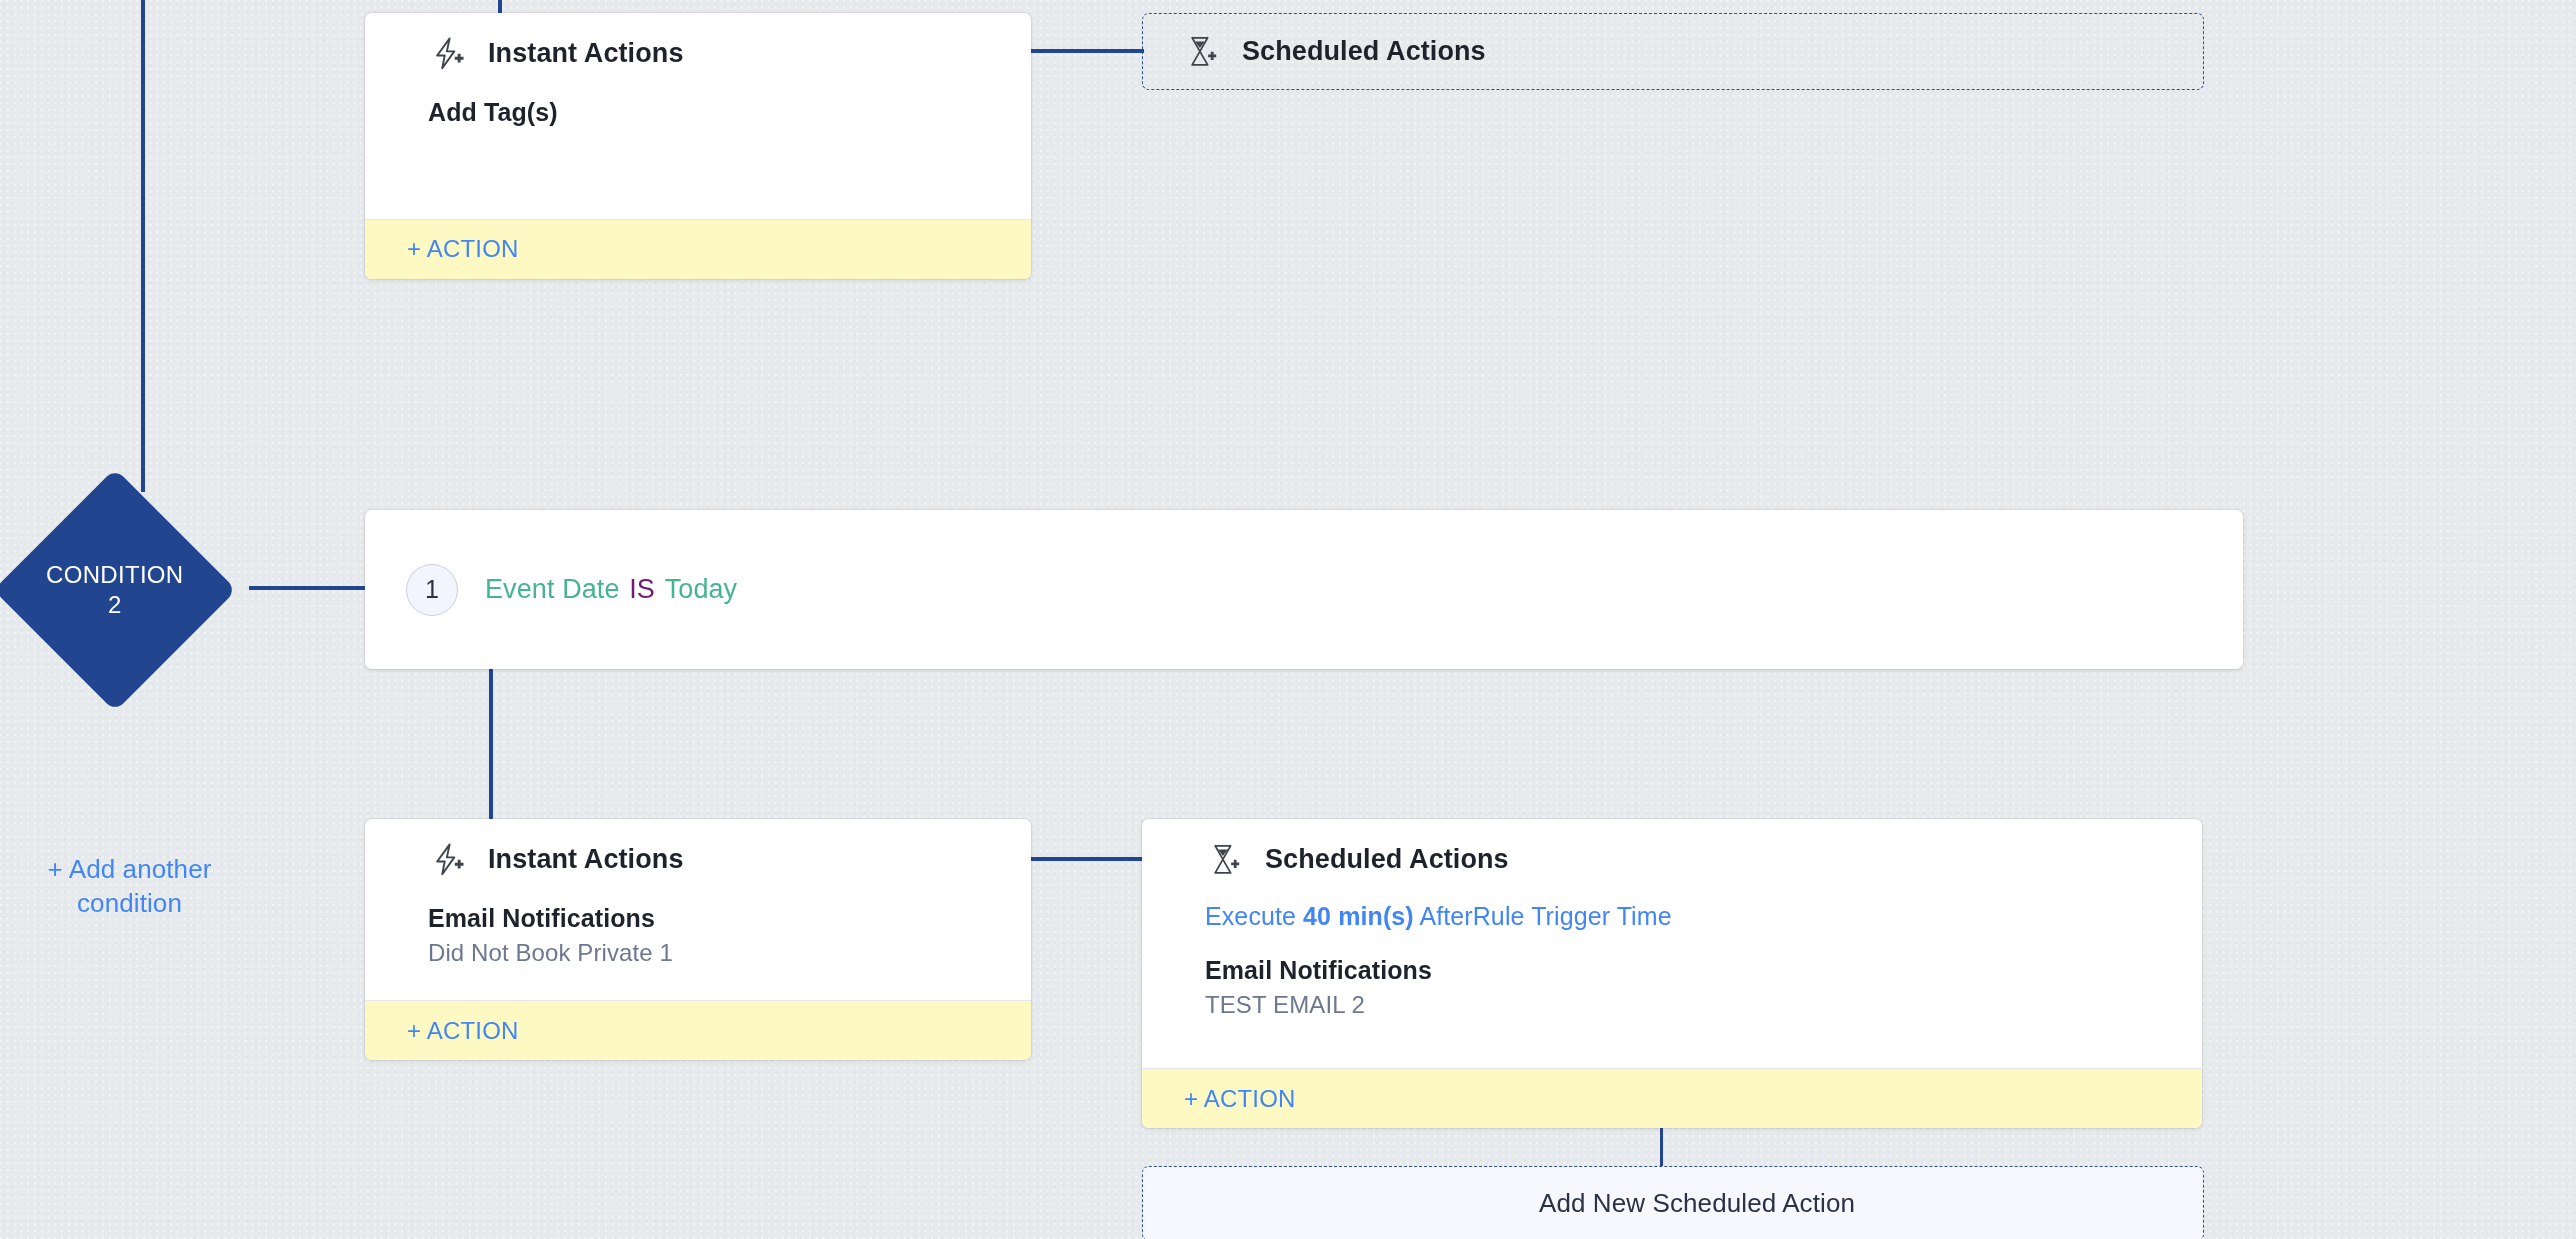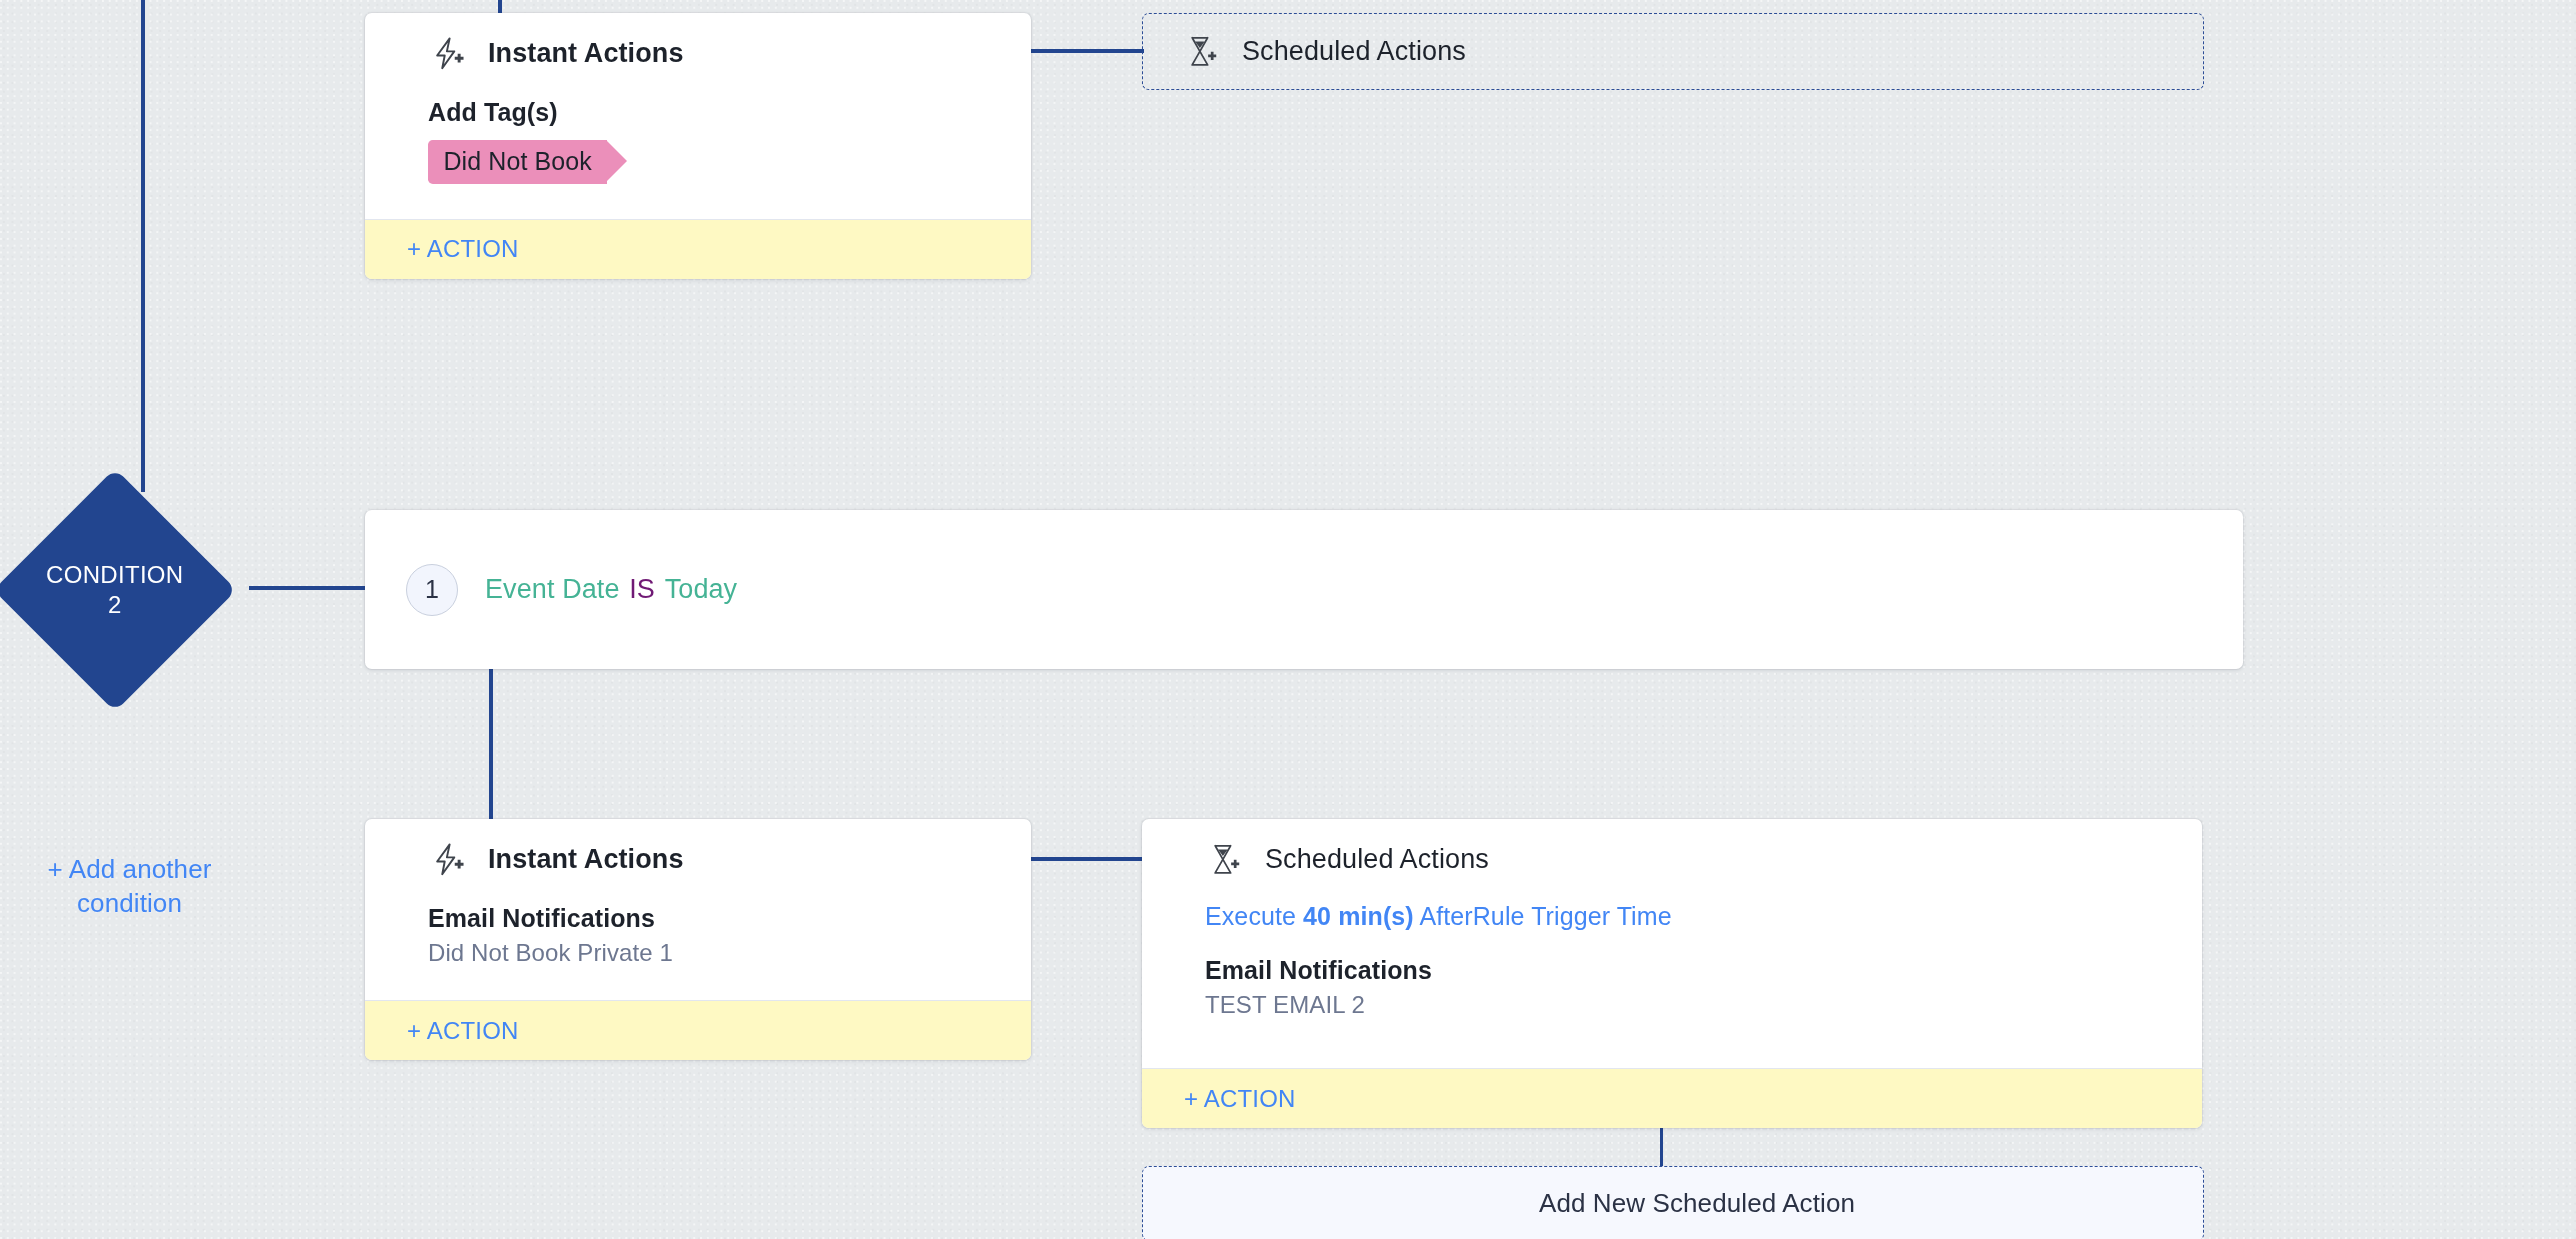--- a/index.html
+++ b/index.html
@@ -48,20 +48,21 @@
   }
   .card-head {
     display: flex;
     align-items: center;
     gap: 21px;
   }
   .card-head-title {
     font-size: 27px;
     color: #1d222b;
     letter-spacing: 0.1px;
+    font-weight: bold;
   }
   .card-head-title.bold { font-weight: 700; }
   .icon-box {
     width: 39px; height: 39px;
     display: flex; align-items: center; justify-content: center;
     flex: 0 0 auto;
   }
   .card-footer {
     background: #fef9c3;
     border-top: 1px solid #e2e6ef;
@@ -220,23 +221,20 @@
       <div class="card-head">
         <span class="icon-box">
           <svg width="37" height="37" viewBox="0 0 24 24" fill="none">
             <path d="M13.4 2.2 L5.3 13.3 H10.2 L8.6 21.6 L16.4 10.6 H11.6 L13.4 2.2 Z" stroke="#3f444c" stroke-width="1.25" stroke-linejoin="round" fill="none"></path>
             <path d="M18.6 12.2 h1.9 v1.9 h1.9 v1.9 h-1.9 v1.9 h-1.9 v-1.9 h-1.9 v-1.9 h1.9 z" fill="#3f444c"></path>
           </svg>
         </span>
         <span class="card-head-title bold">Instant Actions</span>
       </div>
       <div class="act-title">Add Tag(s)</div>
-      <div class="tag-wrap">
-        <span class="tag">Did Not Book</span>
-      </div>
     </div>
     <div class="card-footer">+ ACTION</div>
   </div>
 
   <div class="dashed" style="left:1142px; top:12.6px; width:1060px; height:75px;">
     <div class="card-head">
       <span class="icon-box">
         <svg width="35" height="35" viewBox="0 0 24 24" fill="none">
           <path d="M5.6 2.6 H16.2 M5.6 21.2 H16.2
                    M5.6 2.6 L10.9 11.9 L5.6 21.2

